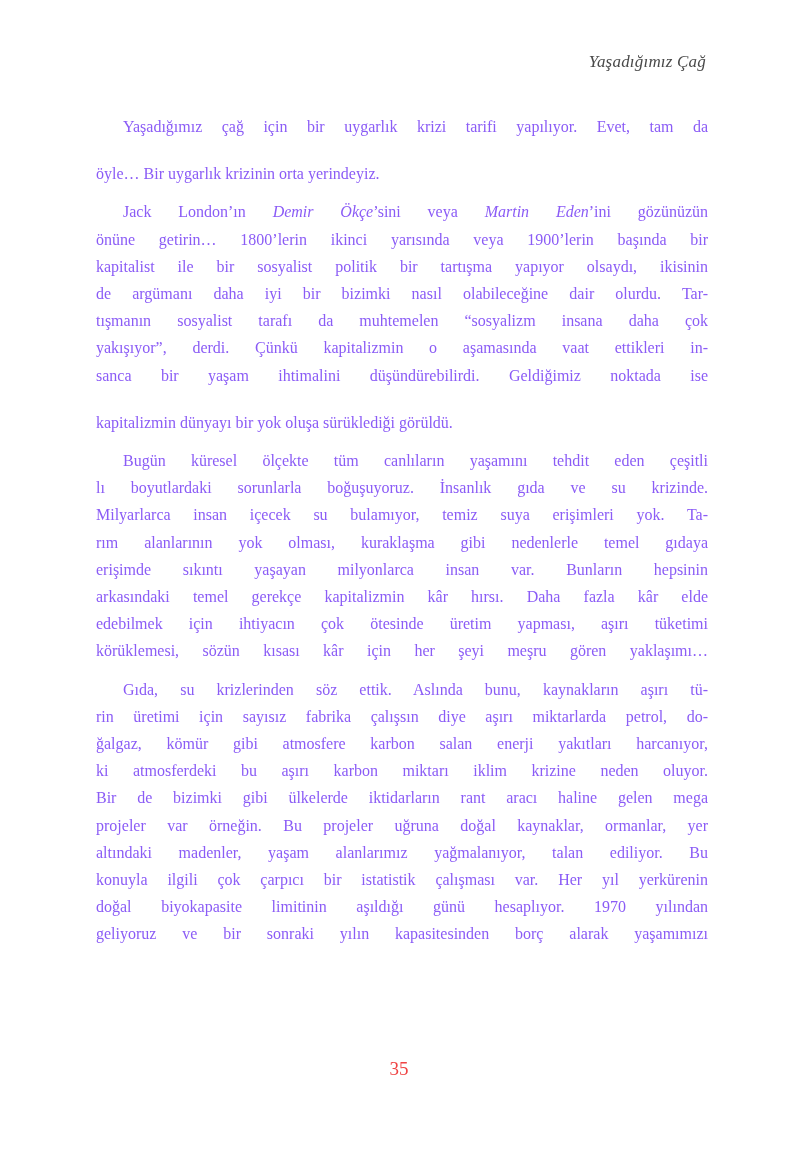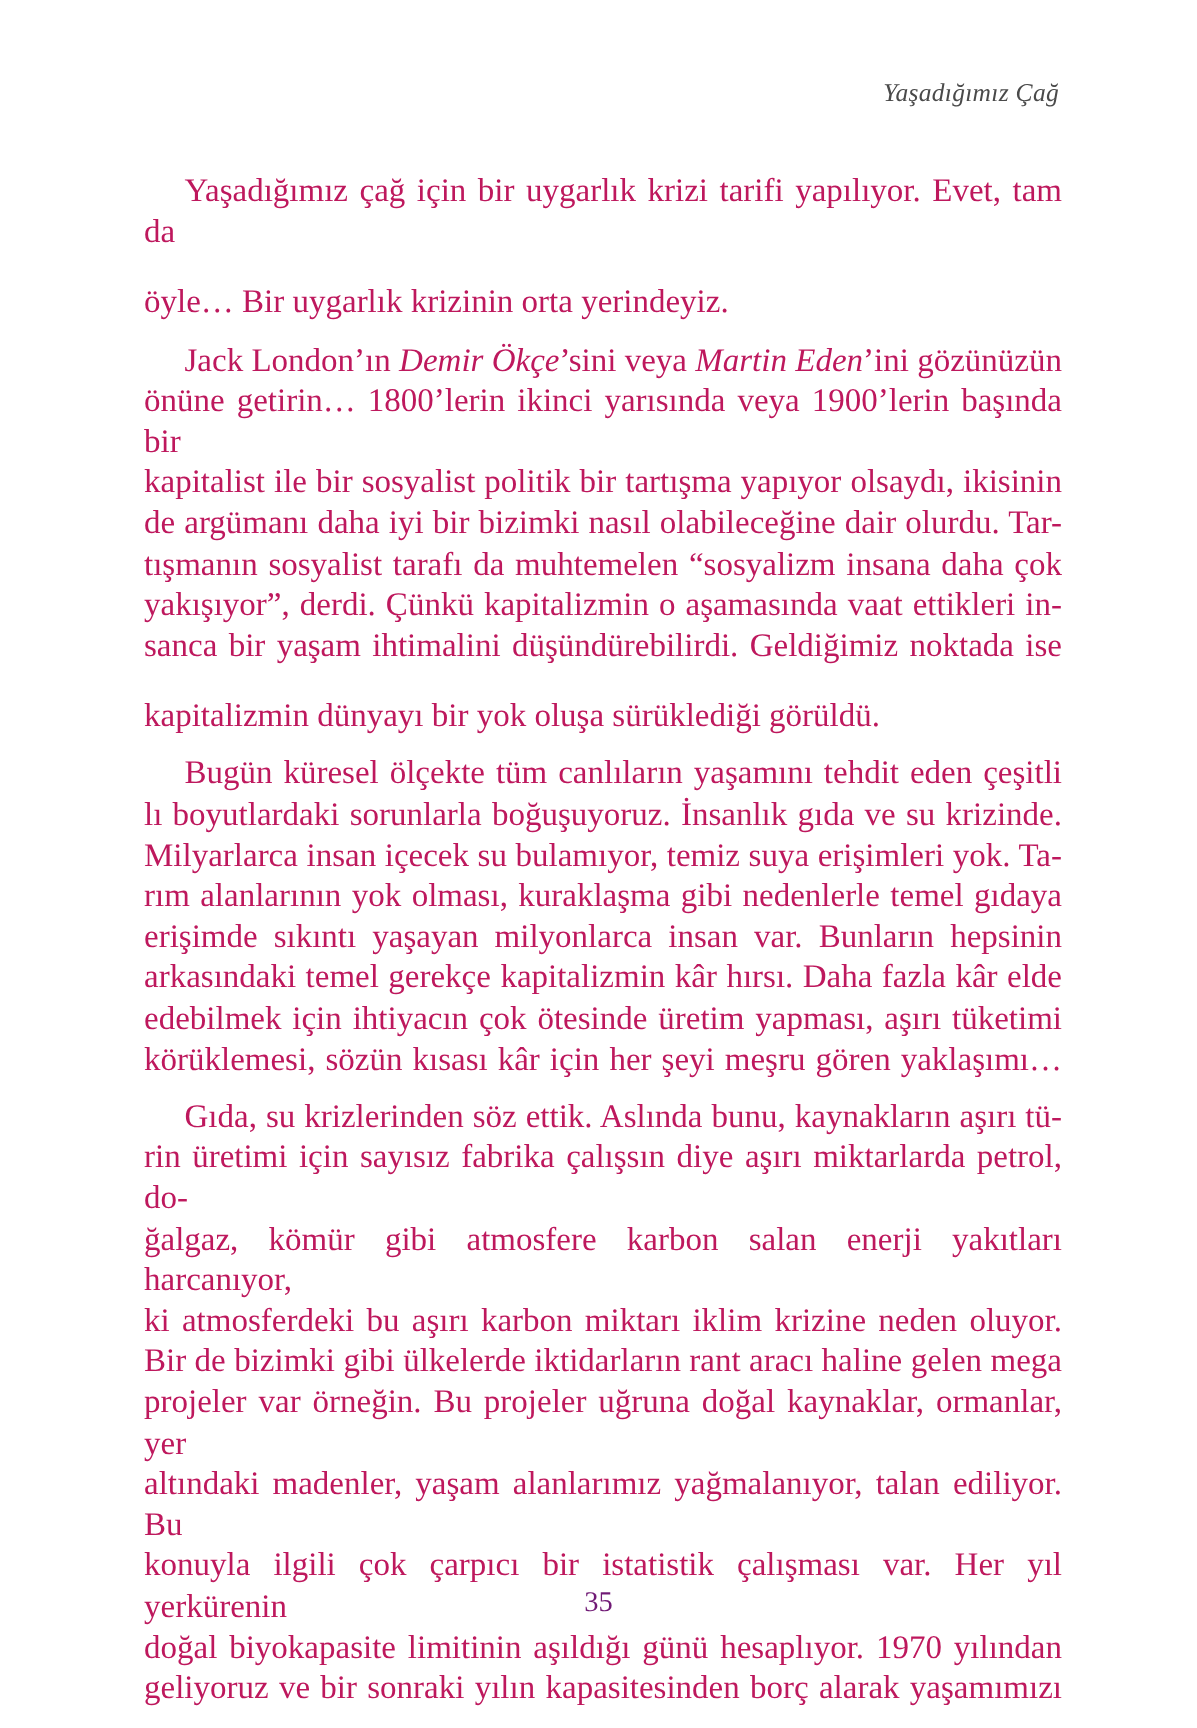--- a/index.html
+++ b/index.html
@@ -28,45 +28,45 @@
     position: absolute;
     left: 96px;
     top: 113px;
     width: 612px;
     color: #222222;
   }
   .para {
     margin: 0 0 11px 0;
   }
   .line {
-    font-size: 22px;
+    font-size: 16px;
     line-height: 27.2px;
     text-align: justify;
     text-align-last: justify;
     text-justify: inter-word;
-    color: #be185d;
+    color: #8b5cf6;
   }
   .line.first {
     text-indent: 27px;
   }
   .line.lastline {
     text-align-last: left;
     margin-top: 20px;
   }
   .line em {
     font-style: italic;
   }
   .page-number {
     position: absolute;
     top: 1058px;
     left: 0;
     width: 100%;
     text-align: center;
     font-size: 19px;
-    color: #701a75;
+    color: #ef4444;
   }
 </style>
 </head>
 <body>
 
 <div class="page">
   <div class="running-header">Yaşadığımız Çağ</div>
 
   <div class="text-block">
       <div class="para">

